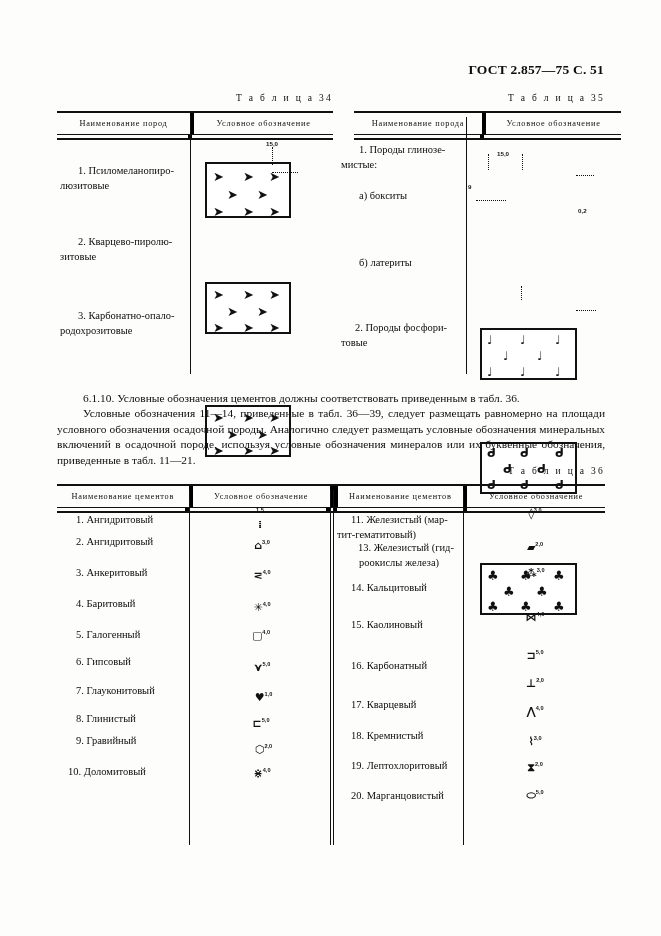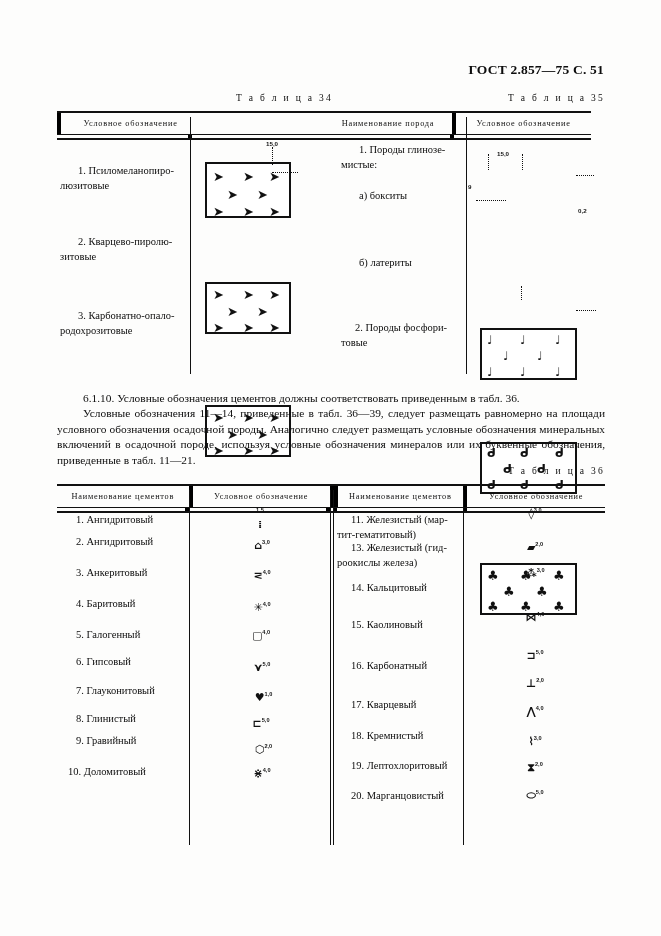--- a/index.html
+++ b/index.html
@@ -150,20 +150,21 @@
 
 <div class="page">
 
   <div class="doc-header">ГОСТ 2.857—75 С. 51</div>
 
   <div class="tbl-caption" style="position:absolute; left:57px; top:93px; width:276px;">Т а б л и ц а  34</div>
 
   <div class="tbl" style="left:57px; top:111px; width:276px;">
     <div class="tbl-rule-top"></div>
     <div class="tbl-head">
+      <div class="th" style="width:133px;">Наименование пород</div>
       <div class="th vsep" style="width:143px;">Условное обозначение</div>
     </div>
     <div class="tbl-head-double">
       <div style="width:133px;"></div>
       <div class="vsep" style="width:143px;"></div>
     </div>
   </div>
 
   <div class="line-v" style="left:190px; top:117px; height:257px;"></div>
 
@@ -212,21 +213,21 @@
     <span class="glyph" style="left:62px; top:4px;">➤</span>
     <span class="glyph" style="left:20px; top:21px;">➤</span>
     <span class="glyph" style="left:50px; top:21px;">➤</span>
     <span class="glyph" style="left:6px;  top:37px;">➤</span>
     <span class="glyph" style="left:36px; top:37px;">➤</span>
     <span class="glyph" style="left:62px; top:37px;">➤</span>
   </div>
 
   <div class="tbl-caption" style="position:absolute; left:333px; top:93px; width:272px;">Т а б л и ц а  35</div>
 
-  <div class="tbl" style="left:324px; top:111px; width:267px;">
+  <div class="tbl" style="left:354px; top:111px; width:267px;">
     <div class="tbl-rule-top"></div>
     <div class="tbl-head">
       <div class="th" style="width:128px;">Наименование порода</div>
       <div class="th vsep" style="width:139px;">Условное обозначение</div>
     </div>
     <div class="tbl-head-double">
       <div style="width:128px;"></div>
       <div class="vsep" style="width:139px;"></div>
     </div>
   </div>
@@ -363,21 +364,21 @@
   <div class="cem-sym" style="left:232px; top:768px; width:60px;">
     ⋇<span class="cem-dim">4,0</span>
   </div>
 
   <div style="position:absolute; left:337px; top:512px; width:124px;">
     <div class="cell-label" style="height:28px;">
       <span style="padding-left:14px;">11.</span>
       <span>Железистый (мар-</span>
       <div>тит-гематитовый)</div>
     </div>
-    <div class="cell-label" style="height:40px;">
+    <div class="cell-label" style="height:40px;text-align:center;">
       <span style="padding-left:14px;">13.</span>
       <span>Железистый (гид-</span>
       <div>роокислы железа)</div>
     </div>
     <div class="cell-label" style="height:37px;">
       <span style="padding-left:14px;">14.</span>
       <span>Кальцитовый</span>
     </div>
     <div class="cell-label" style="height:33px;">
       <span style="padding-left:14px;">15.</span>

